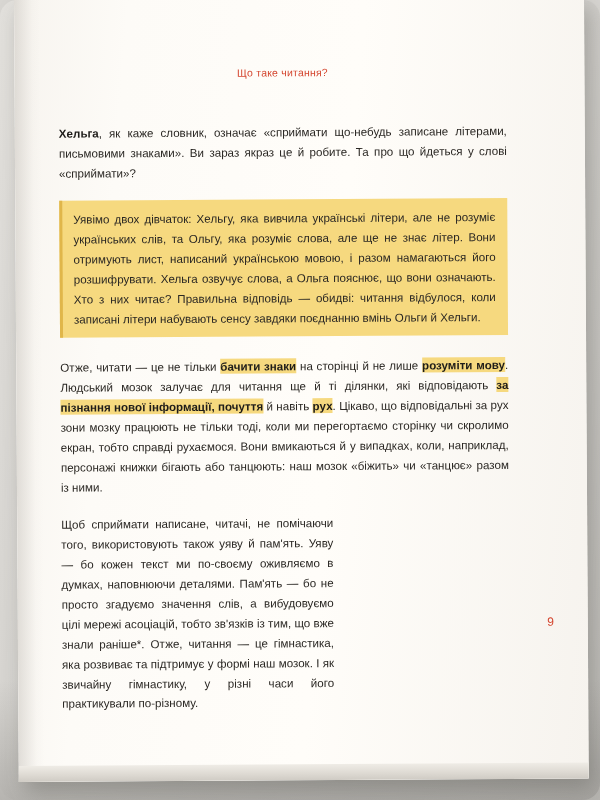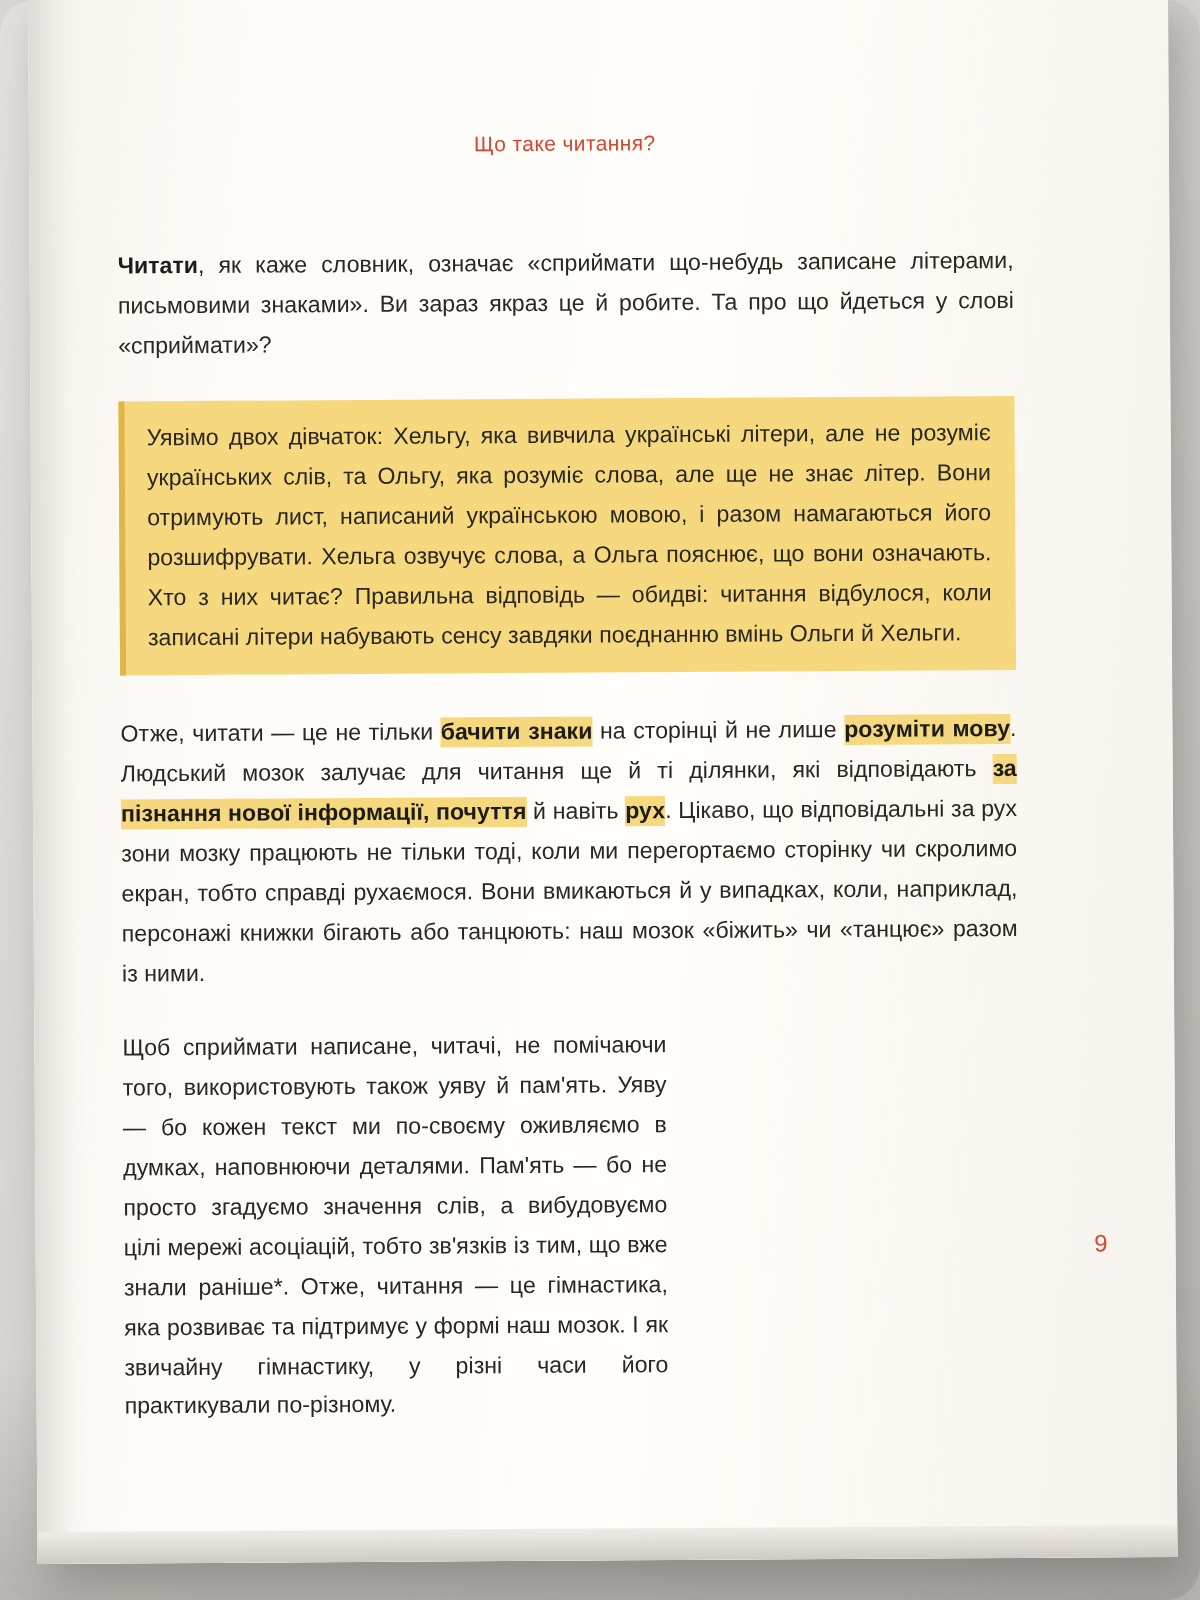--- a/index.html
+++ b/index.html
@@ -143,21 +143,21 @@
 
   <div class="page">
     <div class="page-inner"></div>
     <div class="gutter"></div>
 
     <div class="content">
 
       <div class="running-head">Що таке читання?</div>
 
       <p>
-        <b>Читати</b><span>, як каже словник, означає «сприймати що-небудь записане літерами, письмовими знаками». Ви зараз якраз це й робите. Та про що йдеться у слові «сприймати»?</span>
+        <b>Хельга</b><span>, як каже словник, означає «сприймати що-небудь записане літерами, письмовими знаками». Ви зараз якраз це й робите. Та про що йдеться у слові «сприймати»?</span>
       </p>
 
       <div class="hl-block">
         <div class="hl-bar"></div>
         <p>Уявімо двох дівчаток: Хельгу, яка вивчила українські літери, але не розуміє українських слів, та Ольгу, яка розуміє слова, але ще не знає літер. Вони отримують лист, написаний українською мовою, і разом намагаються його розшифрувати. Хельга озвучує слова, а Ольга пояснює, що вони означають. Хто з них читає? Правильна відповідь — обидві: читання відбулося, коли записані літери набувають сенсу завдяки поєднанню вмінь Ольги й Хельги.</p>
       </div>
 
       <p><span>Отже, читати — це не тільки </span><b class="mark">бачити знаки</b><span> на сторінці й не лише </span><b class="mark">розуміти мову</b><span>. Людський мозок залучає для читання ще й ті ділянки, які відповідають </span><b class="mark">за пізнання нової інформації, почуття</b><span> й навіть </span><b class="mark">рух</b><span>. Цікаво, що відповідальні за рух зони мозку працюють не тільки тоді, коли ми перегортаємо сторінку чи скролимо екран, тобто справді рухаємося. Вони вмикаються й у випадках, коли, наприклад, персонажі книжки бігають або танцюють: наш мозок «біжить» чи «танцює» разом із ними.</span></p>
 
       <div class="lower">

